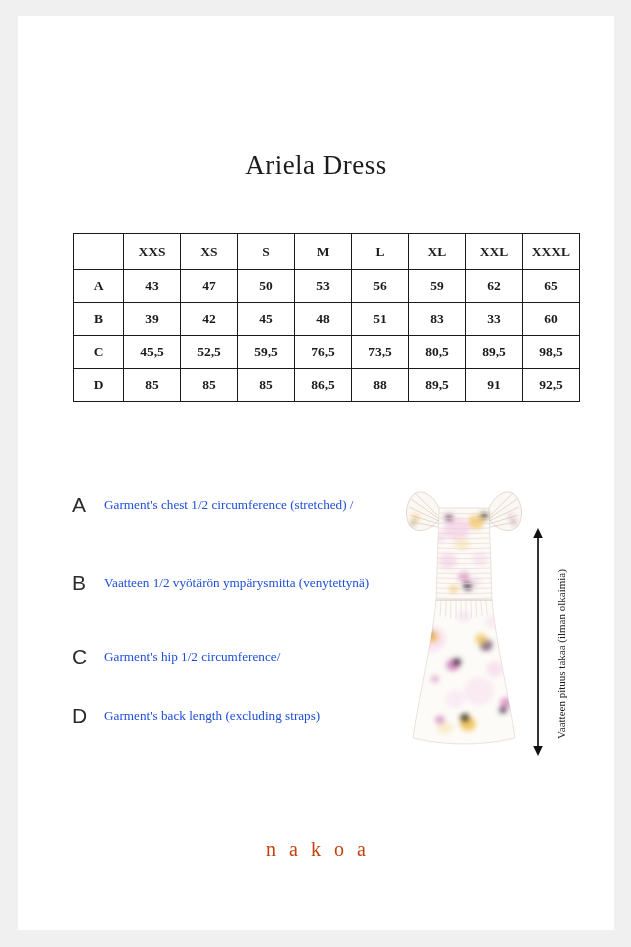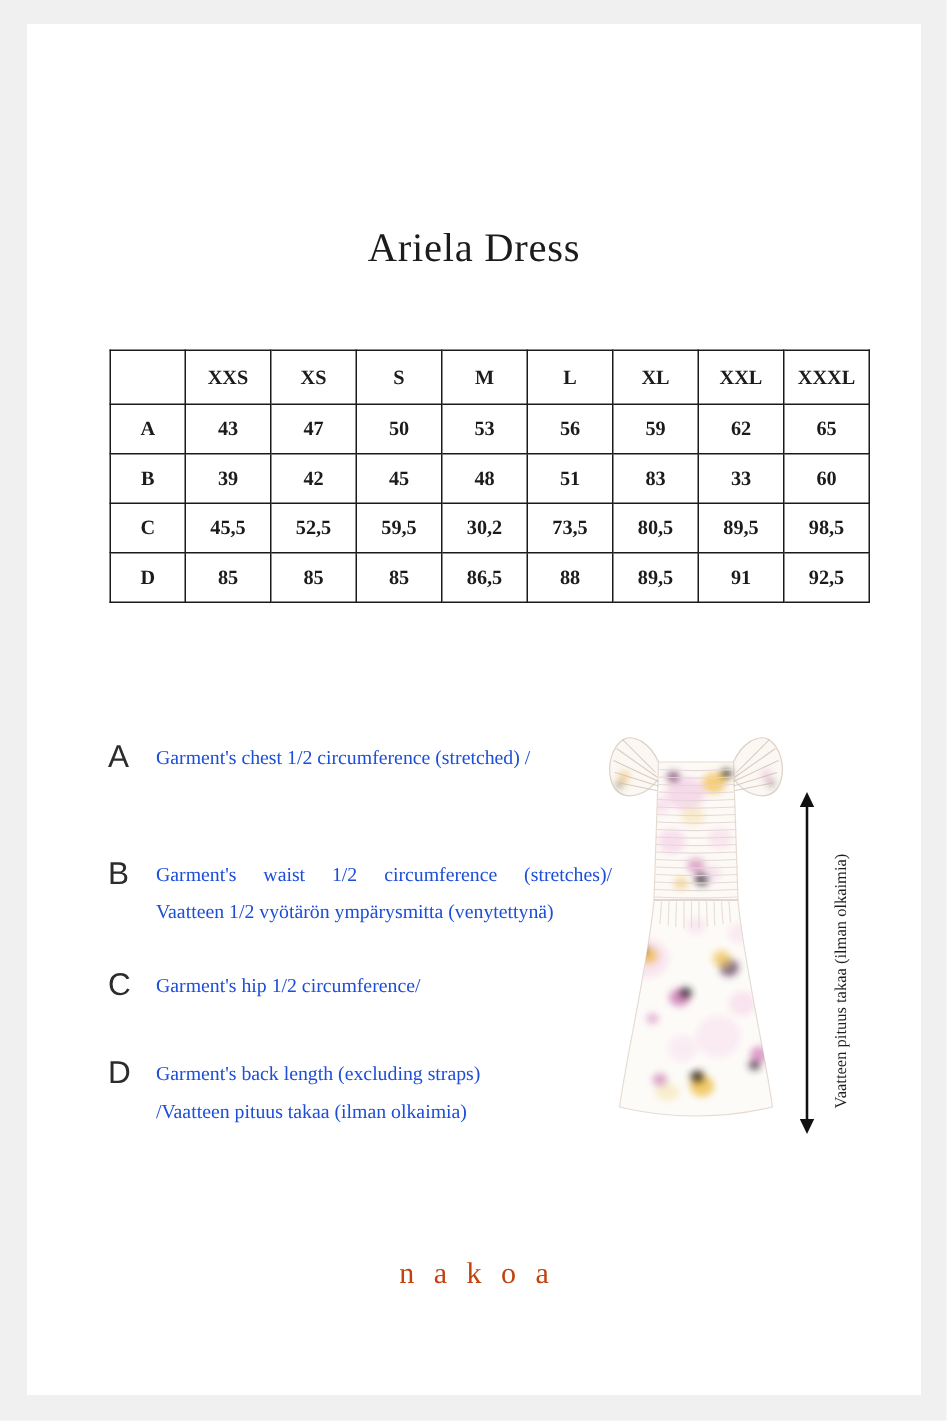--- a/index.html
+++ b/index.html
@@ -115,21 +115,21 @@
         <td>51</td>
         <td>83</td>
         <td>33</td>
         <td>60</td>
       </tr>
       <tr>
         <th>C</th>
         <td>45,5</td>
         <td>52,5</td>
         <td>59,5</td>
-        <td>30,2</td>
+        <td>76,5</td>
         <td>73,5</td>
         <td>80,5</td>
         <td>89,5</td>
         <td>98,5</td>
       </tr>
       <tr>
         <th>D</th>
         <td>85</td>
         <td>85</td>
         <td>85</td>
@@ -144,35 +144,33 @@
 
   <div class="legend-item" style="top:476px">
     <div class="legend-letter">A</div>
     <div class="legend-text">
       <div class="legend-line legend-line-1">Garment's chest 1/2 circumference (stretched) /</div>
     </div>
   </div>
   <div class="legend-item justify-first" style="top:554px">
     <div class="legend-letter">B</div>
     <div class="legend-text">
-      <div class="legend-line legend-line-1">Garment's waist 1/2 circumference (stretches)/</div>
       <div class="legend-line">Vaatteen 1/2 vyötärön ympärysmitta (venytettynä)</div>
     </div>
   </div>
   <div class="legend-item" style="top:628px">
     <div class="legend-letter">C</div>
     <div class="legend-text">
       <div class="legend-line legend-line-1">Garment's hip 1/2 circumference/</div>
     </div>
   </div>
   <div class="legend-item" style="top:687px">
     <div class="legend-letter">D</div>
     <div class="legend-text">
       <div class="legend-line legend-line-1">Garment's back length (excluding straps)</div>
-      <div class="legend-line">/Vaatteen pituus takaa (ilman olkaimia)</div>
     </div>
   </div>
 
   <div class="dress-wrap">
     <svg width="118" height="262" viewBox="0 0 118 262" xmlns="http://www.w3.org/2000/svg">
       <defs>
         <filter id="wblur" x="-60%" y="-60%" width="220%" height="220%">
           <feGaussianBlur stdDeviation="2.4"></feGaussianBlur>
         </filter>
         <clipPath id="dclip">

